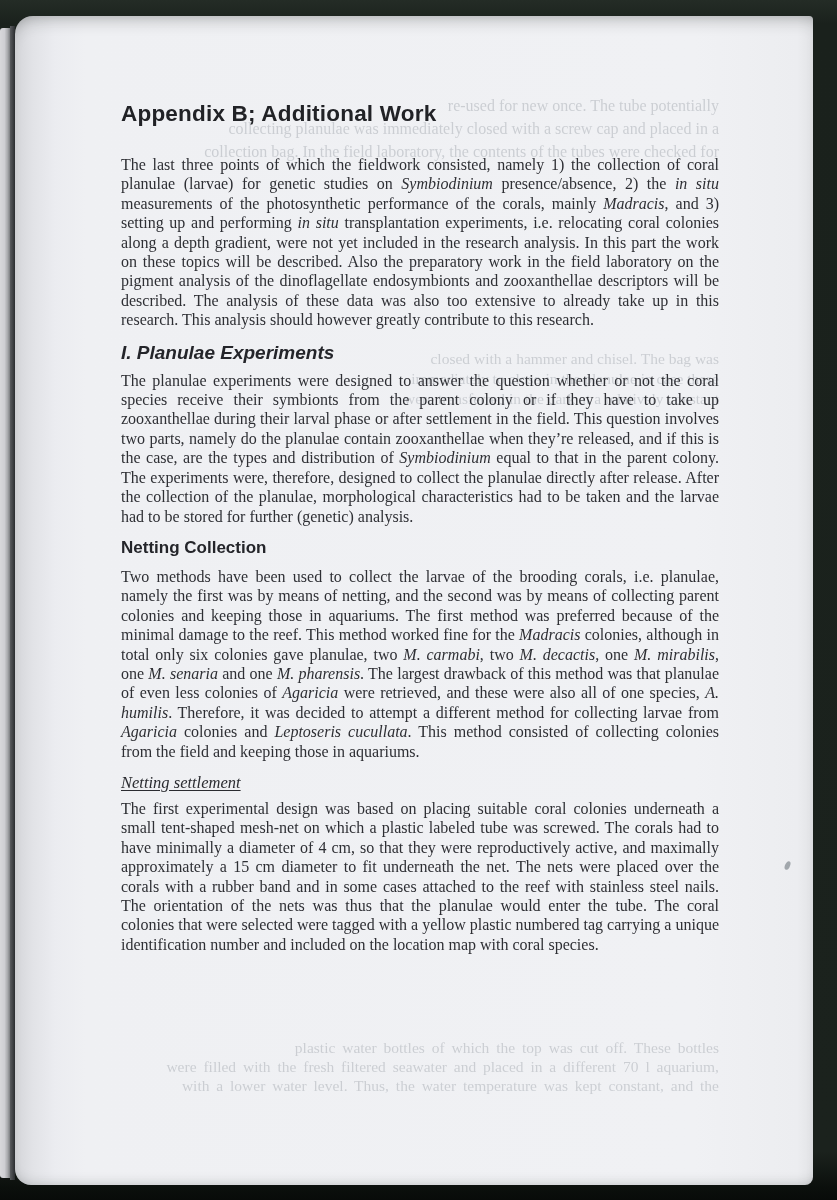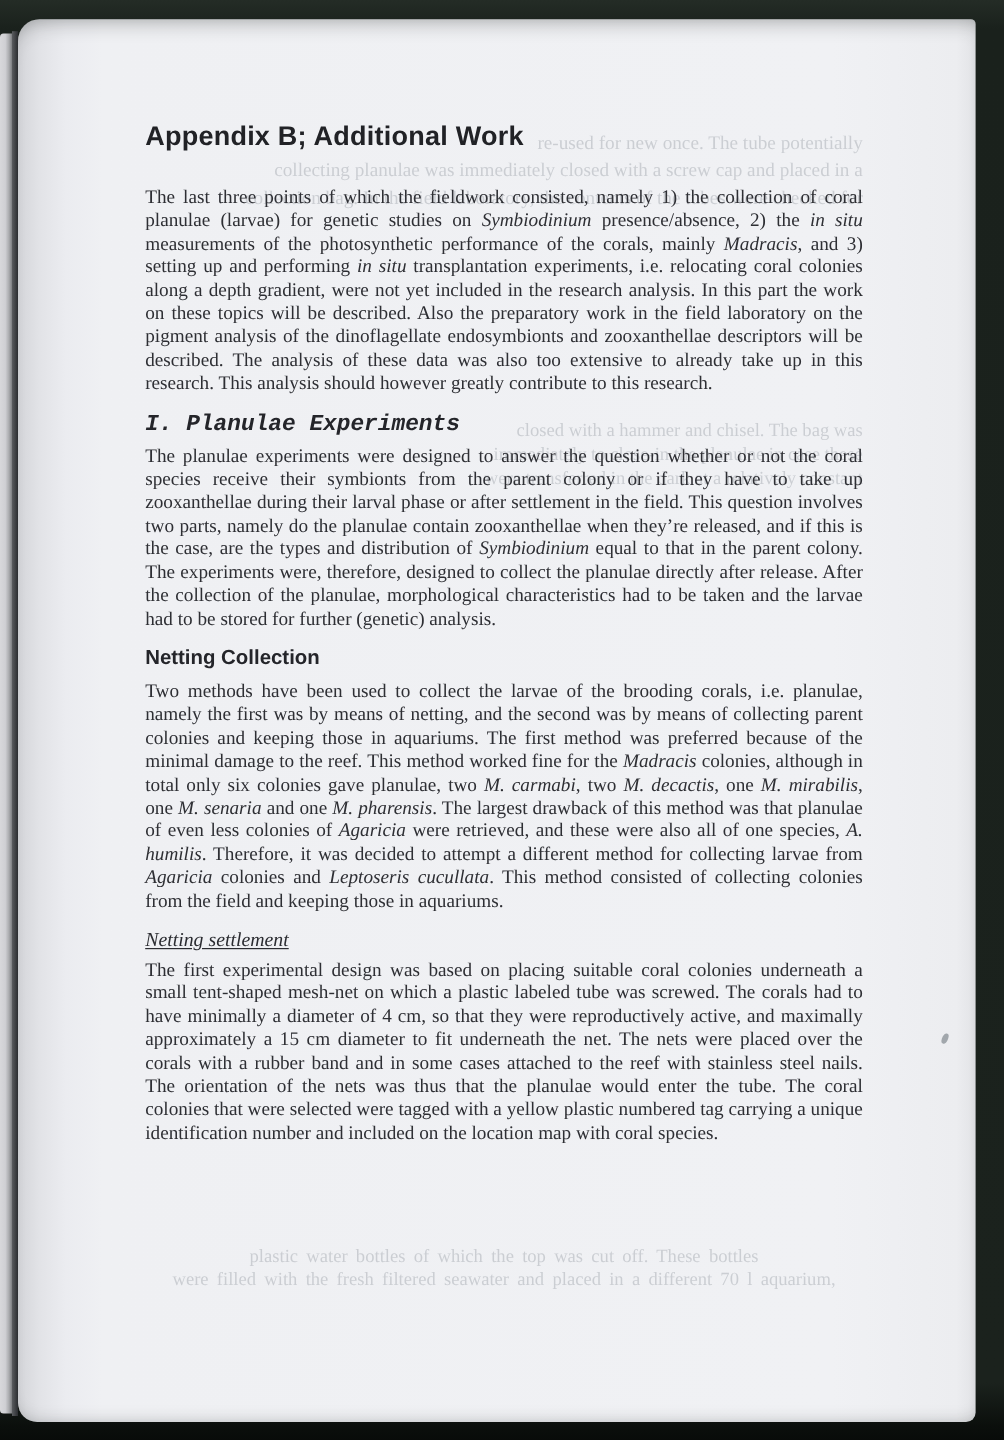--- a/index.html
+++ b/index.html
@@ -31,43 +31,43 @@
     border-radius: 18px 4px 8px 16px;
     box-shadow: inset 0 14px 18px -14px rgba(40,45,42,.45),
                 inset 0 -10px 14px -12px rgba(40,45,42,.35);
   }
   
   .ghost {
     position: absolute; left: 106px; width: 598px; z-index: 1;
     color: #798089; opacity: .30; filter: blur(.5px);
     font-family: "Liberation Serif", serif;
   }
-  .ghost-top    { top: 92px;   font-size: 16px;   line-height: 23px; text-align: right; }
+  .ghost-top    { top: 78px;   font-size: 16px;   line-height: 23px; text-align: right; }
   .ghost-middle { top: 333px;  font-size: 15.5px; line-height: 20px; text-align: right; }
-  .ghost-bottom { top: 1022px; font-size: 15.5px; line-height: 19px; text-align: center; word-spacing: 3px; }
+  .ghost-bottom { top: 1022px; font-size: 15.5px; line-height: 19px; text-align: right; word-spacing: 3px; }
   
   .content {
     position: absolute; left: 106px; top: 85px; width: 598px; z-index: 2;
     color: #2e2f34;
   }
   .title {
     margin: 0 0 28px 0;
     font-family: "Liberation Sans", sans-serif;
     font-weight: bold; font-size: 22.5px; line-height: 26px;
     color: #212226; letter-spacing: .2px;
   }
   .para {
     margin: 0 0 12px 0;
     font-size: 16px; line-height: 19.4px;
     text-align: justify;
   }
   .para i { font-style: italic; }
   .heading-italic {
     margin: 9px 0 7px 0;
-    font-family: Liberation Mono, monospace;
+    font-family: Liberation Sans, sans-serif;
     font-weight: bold; font-style: italic;
     font-size: 19px; line-height: 22px; color: #24252a;
   }
   .heading {
     margin: 6px 0 9px 0;
     font-family: "Liberation Sans", sans-serif;
     font-weight: bold; font-size: 17px; line-height: 20px; color: #24252a;
   }
   .heading-underline {
     margin: 9px 0 6px 0;
@@ -95,20 +95,21 @@
         <div class="ghost-line">collection bag. In the field laboratory, the contents of the tubes were checked for</div>
       </div>
     <div class="ghost ghost-middle">
         <div class="ghost-line">closed with a hammer and chisel. The bag was</div>
         <div class="ghost-line">immediately to close-in the planulae in case these</div>
         <div class="ghost-line">were transferred in the dark at a relatively constant</div>
       </div>
     <div class="ghost ghost-bottom">
         <div class="ghost-line">plastic water bottles of which the top was cut off. These bottles</div>
         <div class="ghost-line">were filled with the fresh filtered seawater and placed in a different 70 l aquarium,</div>
+        <div class="ghost-line">with a lower water level. Thus, the water temperature was kept constant, and the</div>
       </div>
 
     <div class="content">
       <h1 class="title">Appendix B; Additional Work</h1>
       <div>
           <p class="para"><span>The last three points of which the fieldwork consisted, namely 1) the collection of coral planulae (larvae) for genetic studies on </span><i>Symbiodinium</i><span> presence/absence, 2) the </span><i>in situ</i><span> measurements of the photosynthetic performance of the corals, mainly </span><i>Madracis</i><span>, and 3) setting up and performing </span><i>in situ</i><span> transplantation experiments, i.e. relocating coral colonies along a depth gradient, were not yet included in the research analysis. In this part the work on these topics will be described. Also the preparatory work in the field laboratory on the pigment analysis of the dinoflagellate endosymbionts and zooxanthellae descriptors will be described. The analysis of these data was also too extensive to already take up in this research. This analysis should however greatly contribute to this research.</span></p>
           <div class="heading-italic">I. Planulae Experiments</div>
           <p class="para"><span>The planulae experiments were designed to answer the question whether or not the coral species receive their symbionts from the parent colony or if they have to take up zooxanthellae during their larval phase or after settlement in the field. This question involves two parts, namely do the planulae contain zooxanthellae when they’re released, and if this is the case, are the types and distribution of </span><i>Symbiodinium</i><span> equal to that in the parent colony. The experiments were, therefore, designed to collect the planulae directly after release. After the collection of the planulae, morphological characteristics had to be taken and the larvae had to be stored for further (genetic) analysis.</span></p>
           <div class="heading">Netting Collection</div>
           <p class="para"><span>Two methods have been used to collect the larvae of the brooding corals, i.e. planulae, namely the first was by means of netting, and the second was by means of collecting parent colonies and keeping those in aquariums. The first method was preferred because of the minimal damage to the reef. This method worked fine for the </span><i>Madracis</i><span> colonies, although in total only six colonies gave planulae, two </span><i>M. carmabi</i><span>, two </span><i>M. decactis</i><span>, one </span><i>M. mirabilis</i><span>, one </span><i>M. senaria</i><span> and one </span><i>M. pharensis</i><span>. The largest drawback of this method was that planulae of even less colonies of </span><i>Agaricia</i><span> were retrieved, and these were also all of one species, </span><i>A. humilis</i><span>. Therefore, it was decided to attempt a different method for collecting larvae from </span><i>Agaricia</i><span> colonies and </span><i>Leptoseris cucullata</i><span>. This method consisted of collecting colonies from the field and keeping those in aquariums.</span></p>

